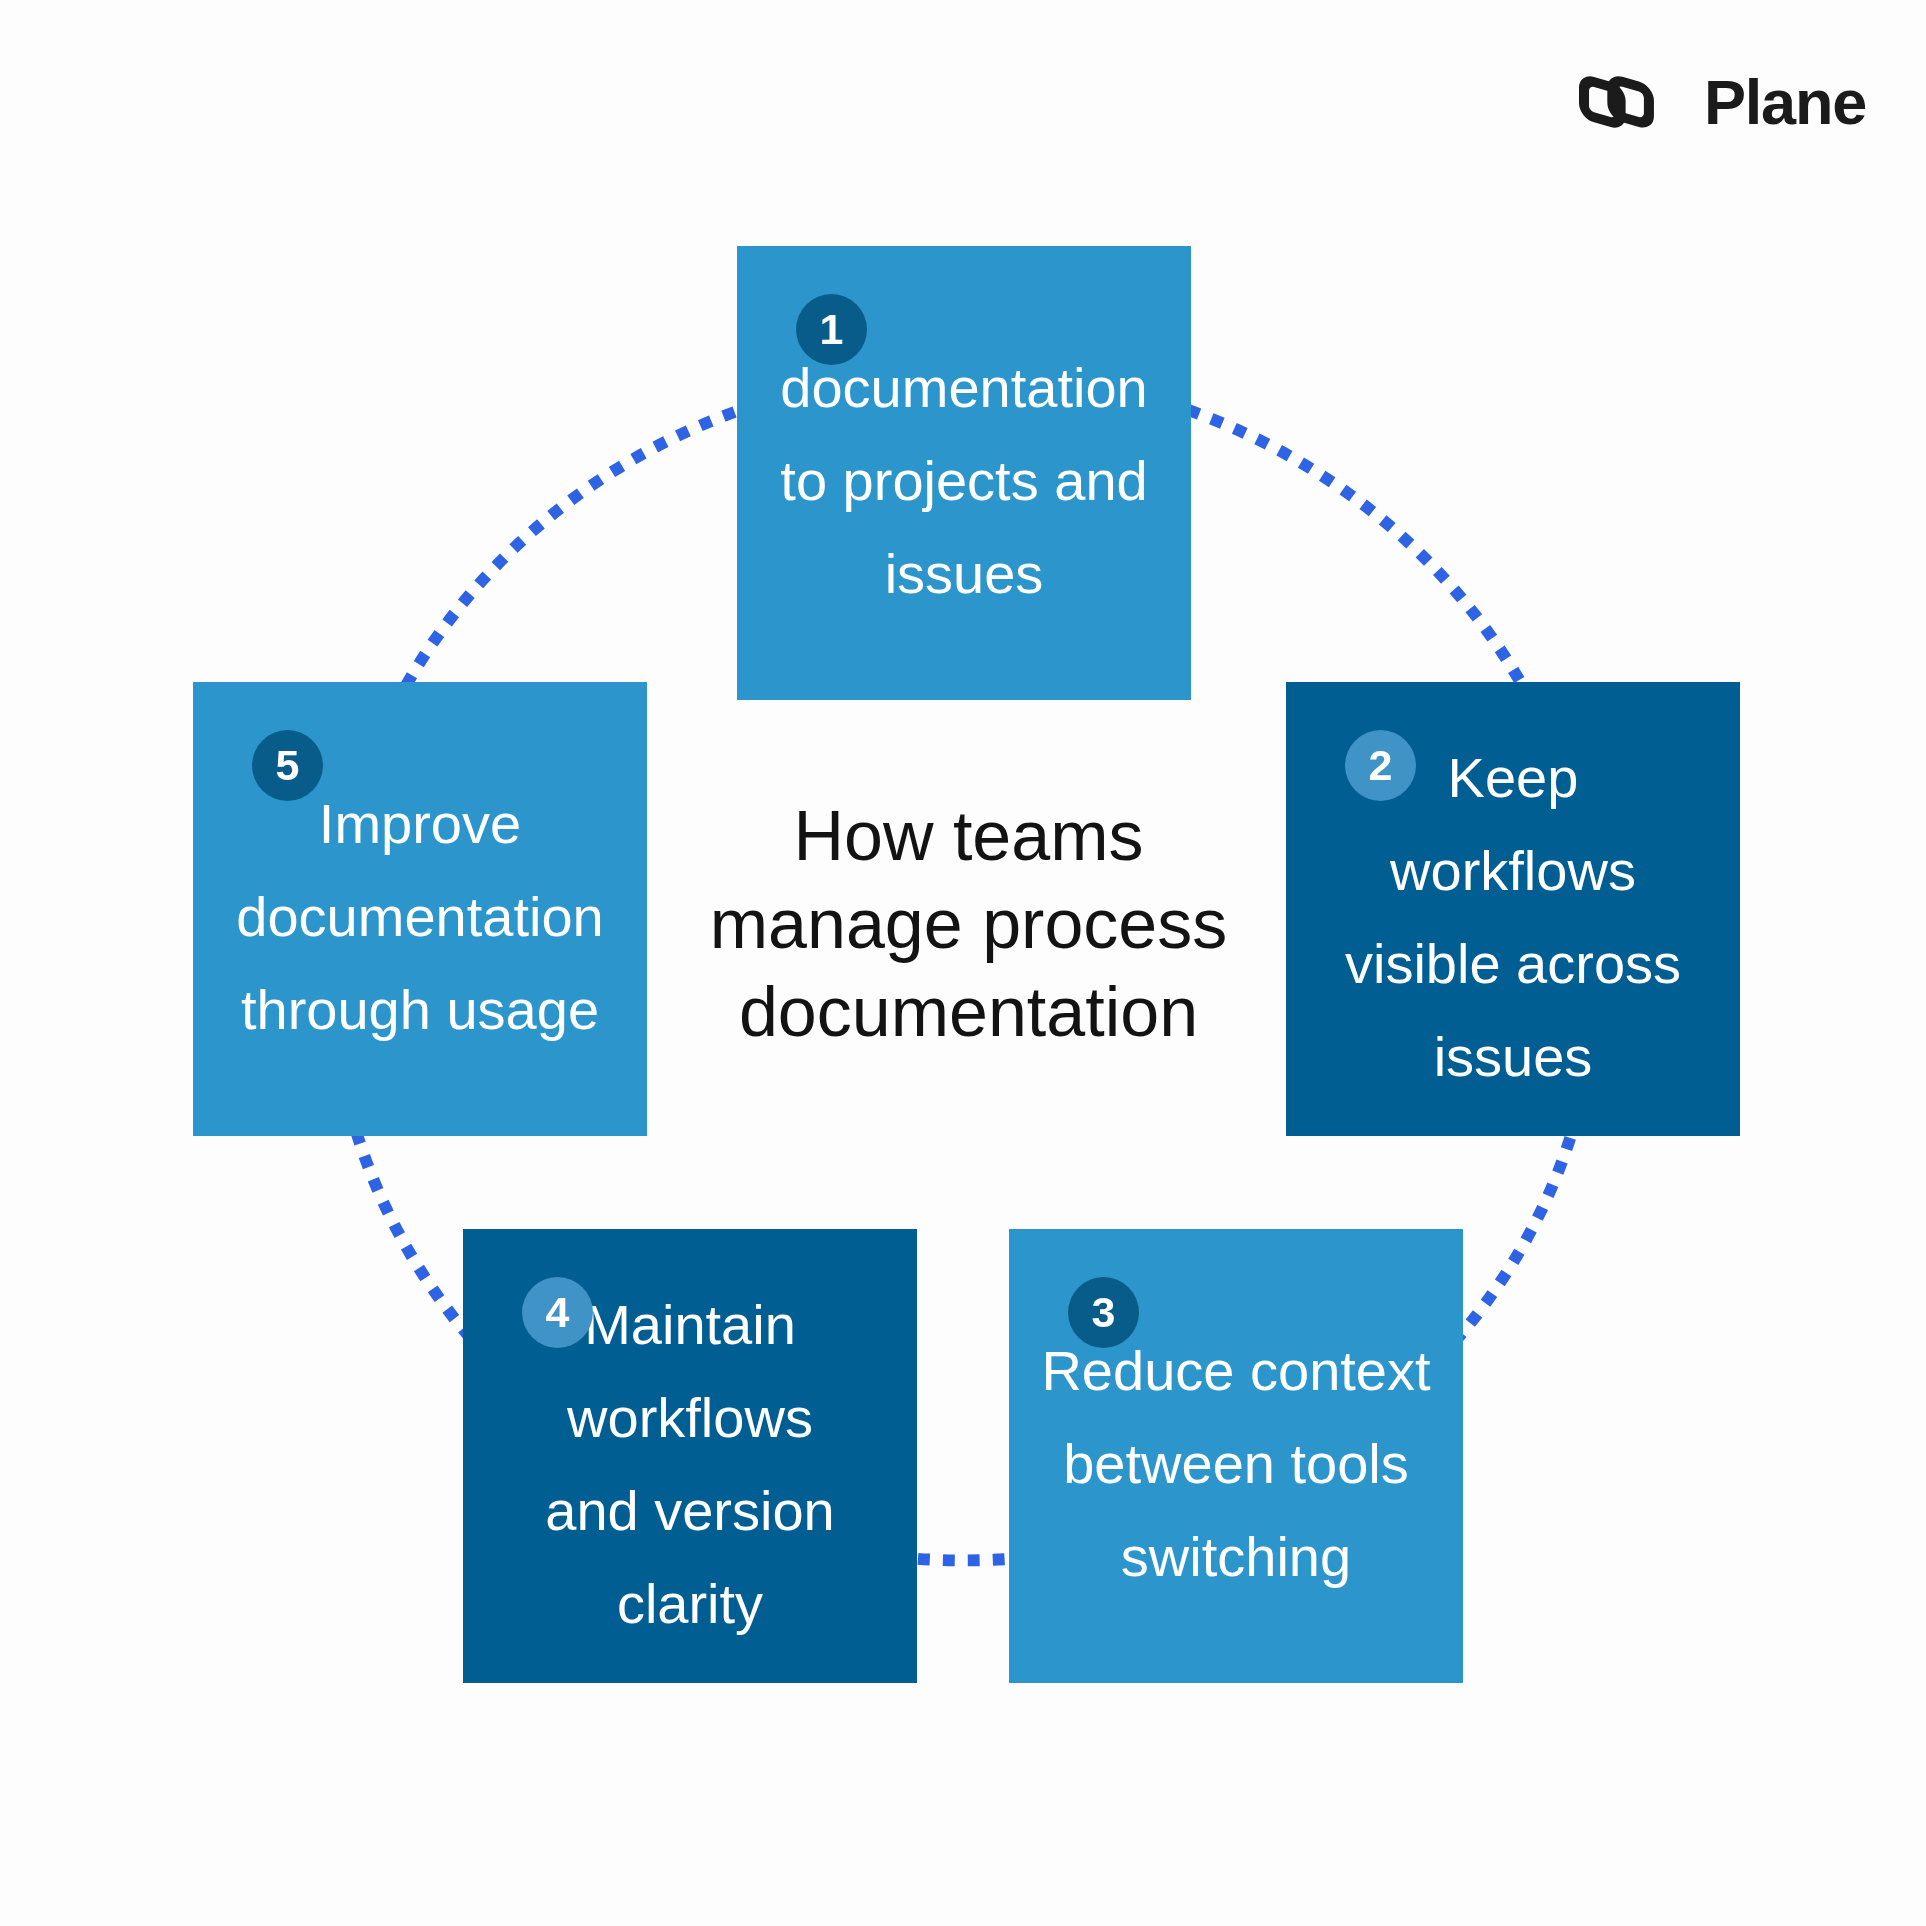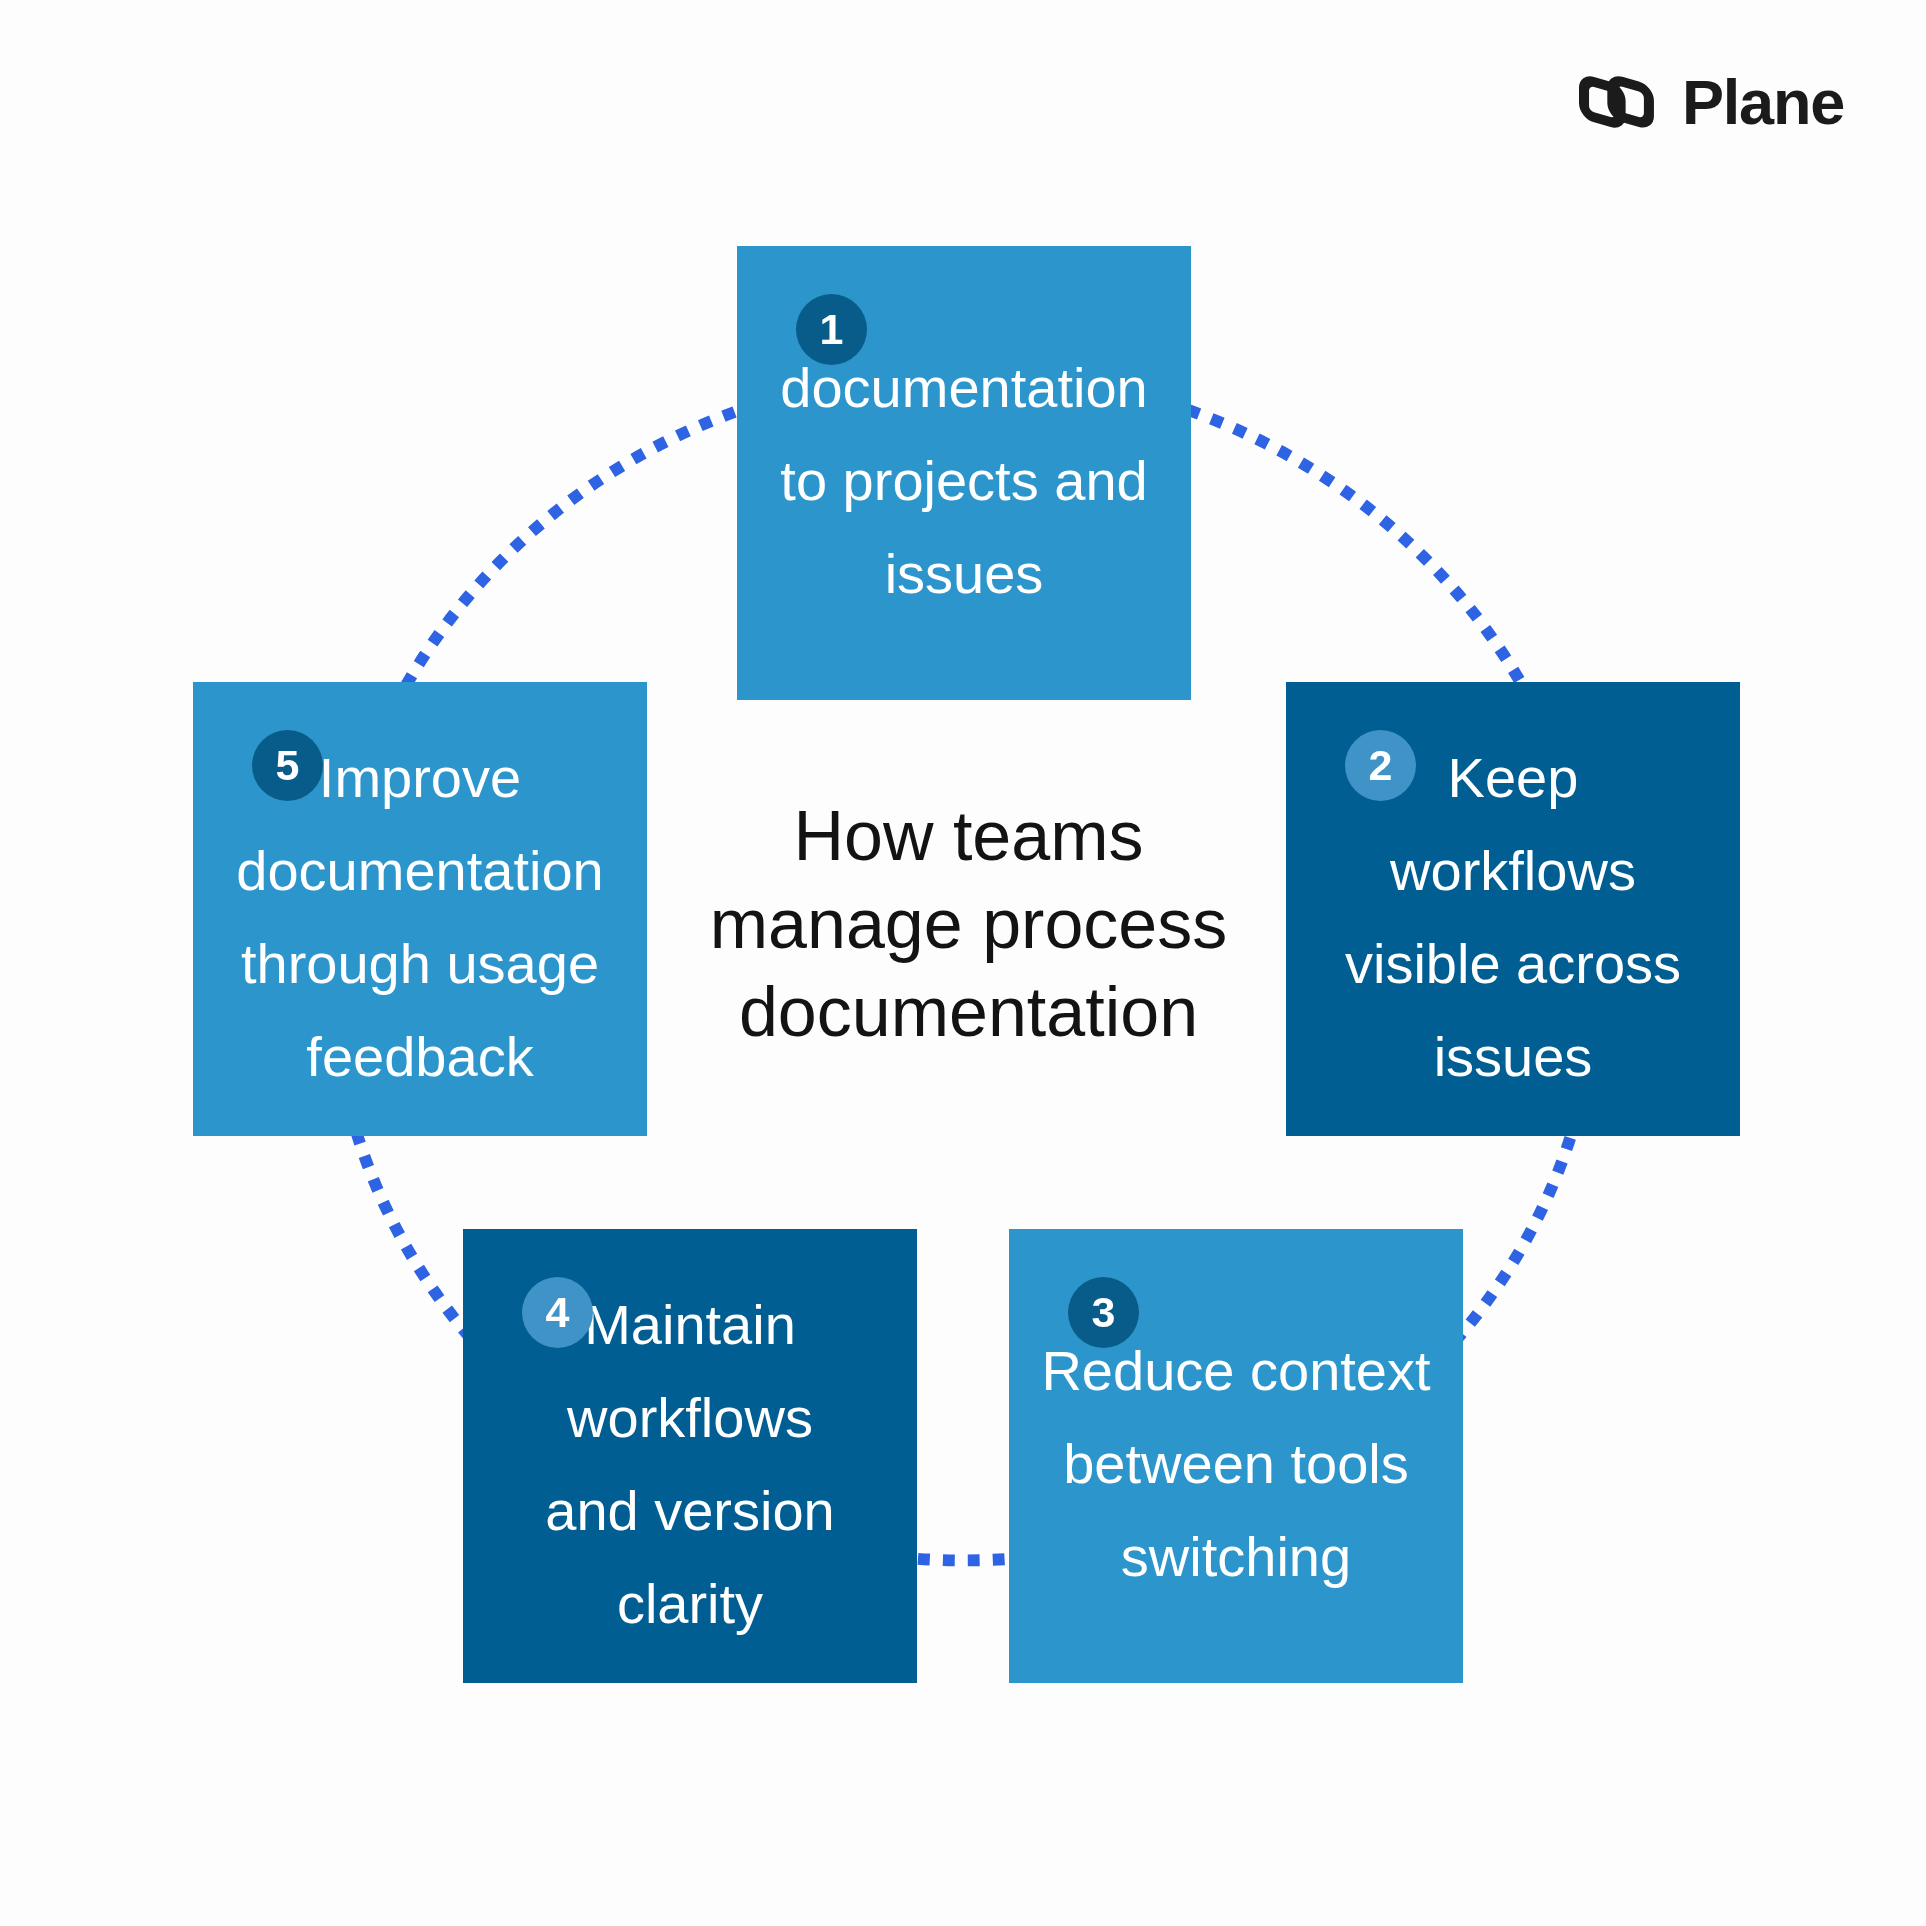--- a/index.html
+++ b/index.html
@@ -30,21 +30,21 @@
   }
 
   
   .logo {
     position: absolute;
     left: 1579px;
     top: 69px;
     height: 67px;
     display: flex;
     align-items: center;
-    gap: 8px;
+    gap: 30px;
     z-index: 3;
   }
   .logo-icon {
     width: 95px;
     height: 59px;
     display: block;
   }
   .logo-text {
     font-size: 63px;
     font-weight: 600;
@@ -189,18 +189,17 @@
   </section>
 
   <section class="step step--light step-5">
     <div class="badge">
       <span>5</span>
     </div>
     <div class="step-lines">
         <div>Improve</div>
         <div>documentation</div>
         <div>through usage</div>
-        <div>feedback</div>
       </div>
   </section>
 
 </div>
 
 
 </body></html>

